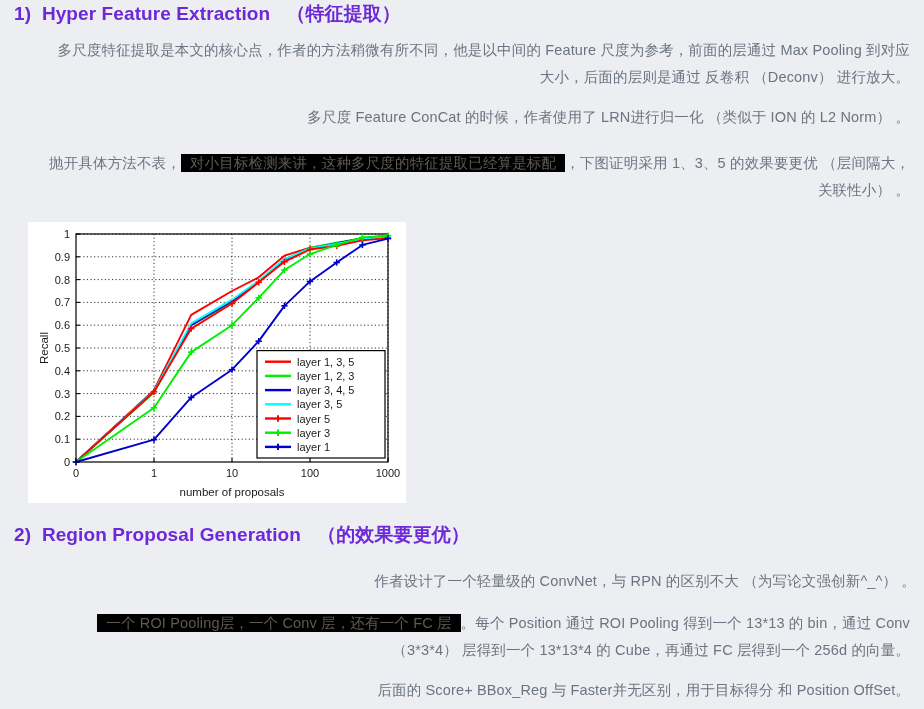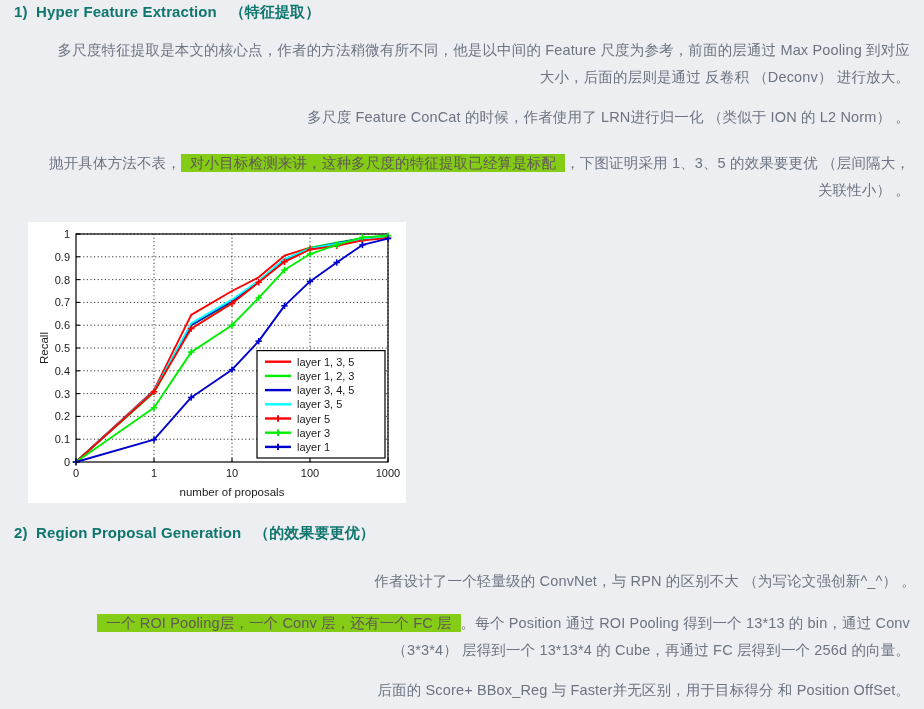--- a/index.html
+++ b/index.html
@@ -16,41 +16,41 @@
     overflow: hidden;
   }
   .page {
     position: relative;
     width: 924px;
     height: 709px;
     box-sizing: border-box;
     padding: 0 14px;
   }
   .section-heading {
-    font-size: 15px;
+    font-size: 19px;
     font-weight: bold;
-    color: #0f766e;
+    color: #6d28d9;
     letter-spacing: 0.1px;
     line-height: 1.2;
     margin: 0;
   }
   .section-heading .cn {
     font-weight: bold;
   }
   .para {
     font-size: 14.5px;
     line-height: 27px;
     color: #6b7480;
     margin: 0;
     text-indent: 2em;
     letter-spacing: 0.15px;
     text-align: right;
   }
   .hl {
-    background: #84cc16;
+    background: #000000;
     color: #5f5a52;
     padding: 1px 9px;
     box-decoration-break: clone;
     -webkit-box-decoration-break: clone;
   }
 
   
   #heading-1 { position: absolute; left: 14px; top: 3px; }
   #para-1 { position: absolute; left: 14px; top: 37px; width: 896px; }
   #para-2 { position: absolute; left: 14px; top: 104px; width: 896px; }

